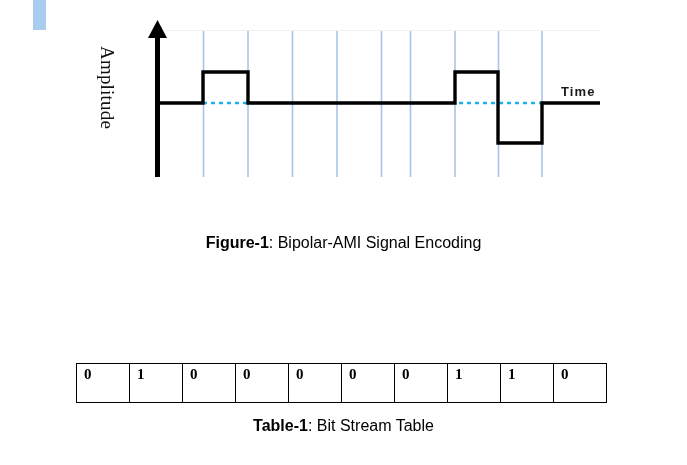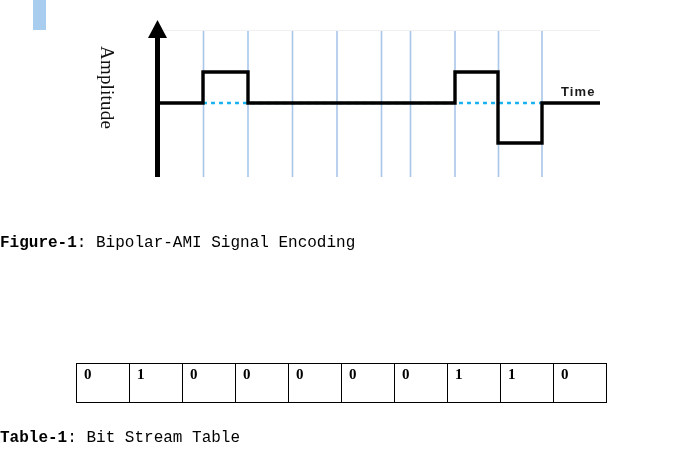--- a/index.html
+++ b/index.html
@@ -67,30 +67,31 @@
     font-weight: bold;
     letter-spacing: 1.1px;
     color: #1a1a1a;
     white-space: nowrap;
   }
 
   
   .caption {
     position: absolute;
     width: 687px;
-    font-family: Liberation Mono, monospace;
+    text-align: center;
+    font-family: Liberation Sans, sans-serif;
     font-size: 16px;
     color: #000000;
     white-space: nowrap;
   }
   .caption .lead {
     font-weight: bold;
   }
   .figure-caption { top: 234px; }
-  .table-caption  { top: 417px; margin-top: 12px; }
+  .table-caption  { top: 417px; }
 
   
   .bit-table {
     position: absolute;
     left: 76px;
     top: 363px;
     border-collapse: collapse;
     table-layout: fixed;
   }
   .bit-table td {

